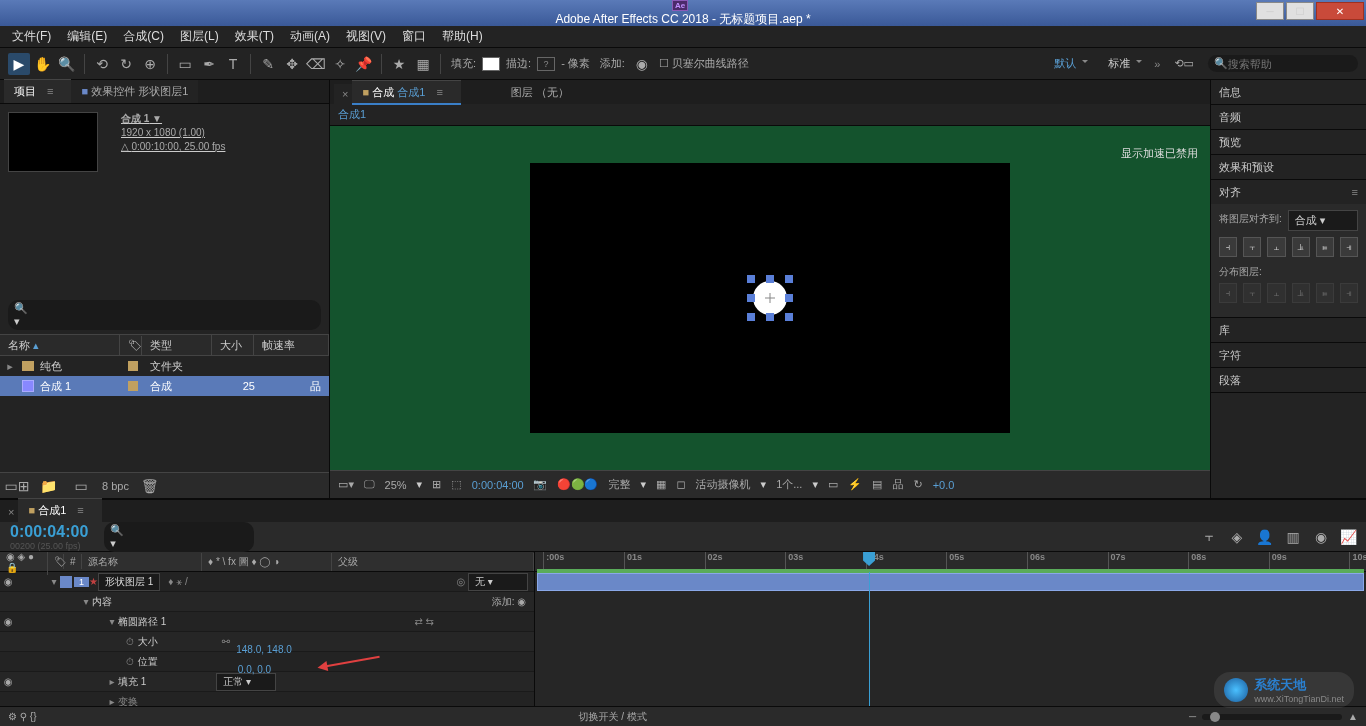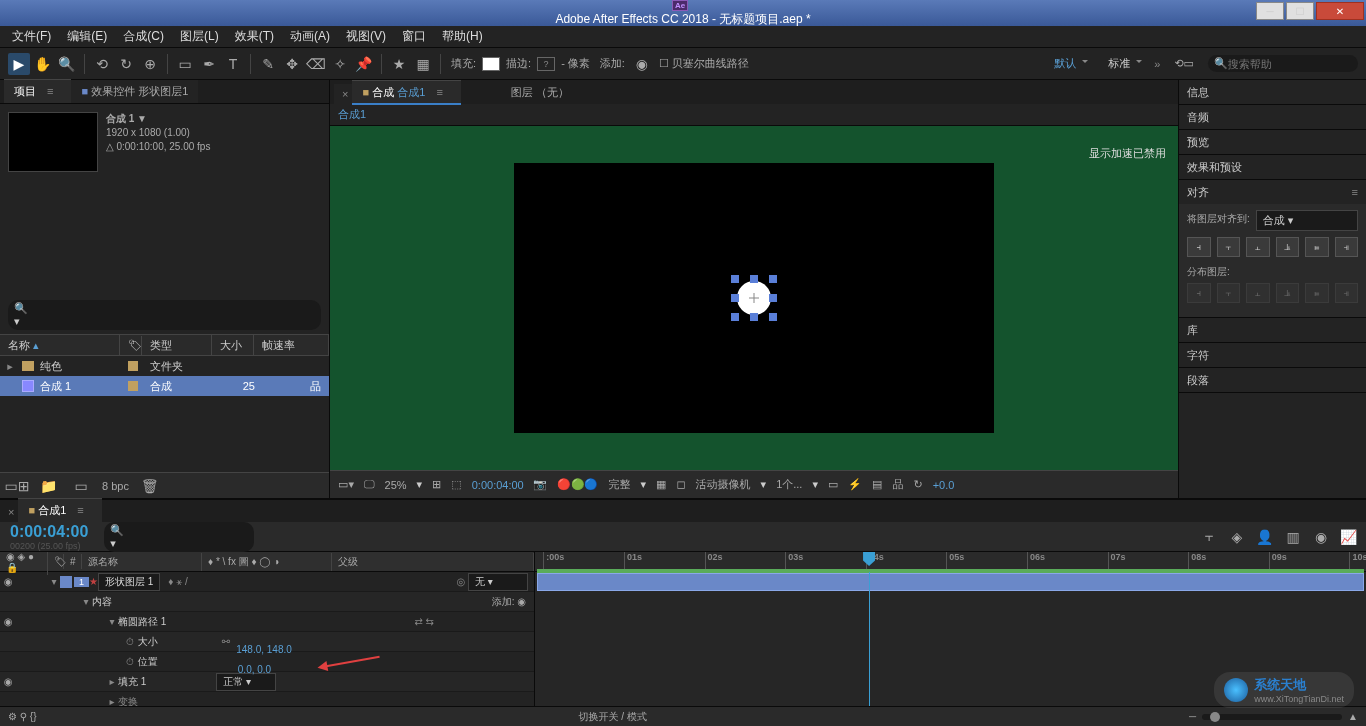--- a/index.html
+++ b/index.html
@@ -28,32 +28,32 @@
 .workspace-select { margin-left: auto; display: flex; align-items: center; gap: 8px; }
 .ws-dd { padding: 2px 16px 2px 8px; color: #5a9fd4; cursor: pointer; position: relative; }
 .ws-dd::after { content: ' '; position: absolute; right: 4px; top: 6px; border: 3px solid transparent; border-top-color: #888; }
 .search-box { display: flex; align-items: center; background: #1a1a1a; padding: 2px 6px; border-radius: 10px; width: 150px; }
 .search-box input { background: transparent; border: none; color: #888; font-size: 11px; outline: none; width: 100%; }
 
 
 .main { display: flex; height: 418px; }
 .left-panel { width: 330px; background: #232323; border-right: 1px solid #0a0a0a; display: flex; flex-direction: column; }
 .center-panel { flex: 1; background: #232323; display: flex; flex-direction: column; position: relative; }
-.right-panel { width: 188px; background: #232323; border-left: 1px solid #0a0a0a; }
+.right-panel { width: 156px; background: #232323; border-left: 1px solid #0a0a0a; }
 
 
 .panel-tabs { height: 24px; display: flex; align-items: flex-end; background: #1e1e1e; border-bottom: 1px solid #0a0a0a; padding-left: 4px; }
 .panel-tab { padding: 4px 10px; background: #232323; color: #aaa; cursor: pointer; font-size: 11px; position: relative; }
 .panel-tab.active { background: #2a2a2a; color: #fff; border-top: 1px solid #444; }
 .panel-tab .close-x { margin-left: 4px; color: #888; cursor: pointer; }
 .panel-tab.underline::after { content: ''; position: absolute; left: 0; right: 0; bottom: -1px; height: 2px; background: #3a7fc8; }
 .panel-menu { margin-left: auto; padding: 4px 8px; color: #888; cursor: pointer; }
 
 
-.project-thumb { display: flex; padding: 8px; gap: 8px; }
+.project-thumb { display: flex; padding: 8px; gap: 23px; text-decoration: underline; }
 .thumb-box { width: 90px; height: 60px; background: #000; border: 1px solid #444; }
 .project-meta { color: #aaa; font-size: 10px; line-height: 1.4; }
 .project-search { padding: 4px 8px; }
 .project-search .search-box { width: 100%; }
 .project-list-header { height: 22px; background: #2a2a2a; display: flex; align-items: center; border-top: 1px solid #444; border-bottom: 1px solid #444; }
 .col-h { padding: 3px 8px; color: #ccc; font-size: 11px; border-right: 1px solid #444; cursor: pointer; }
 .project-items { flex: 1; overflow: auto; background: #232323; }
 .project-row { height: 20px; display: flex; align-items: center; padding: 0 4px; gap: 6px; }
 .project-row.selected { background: #5a7ab8; color: #fff; }
 .folder-icon { width: 12px; height: 10px; background: #c0a060; }

